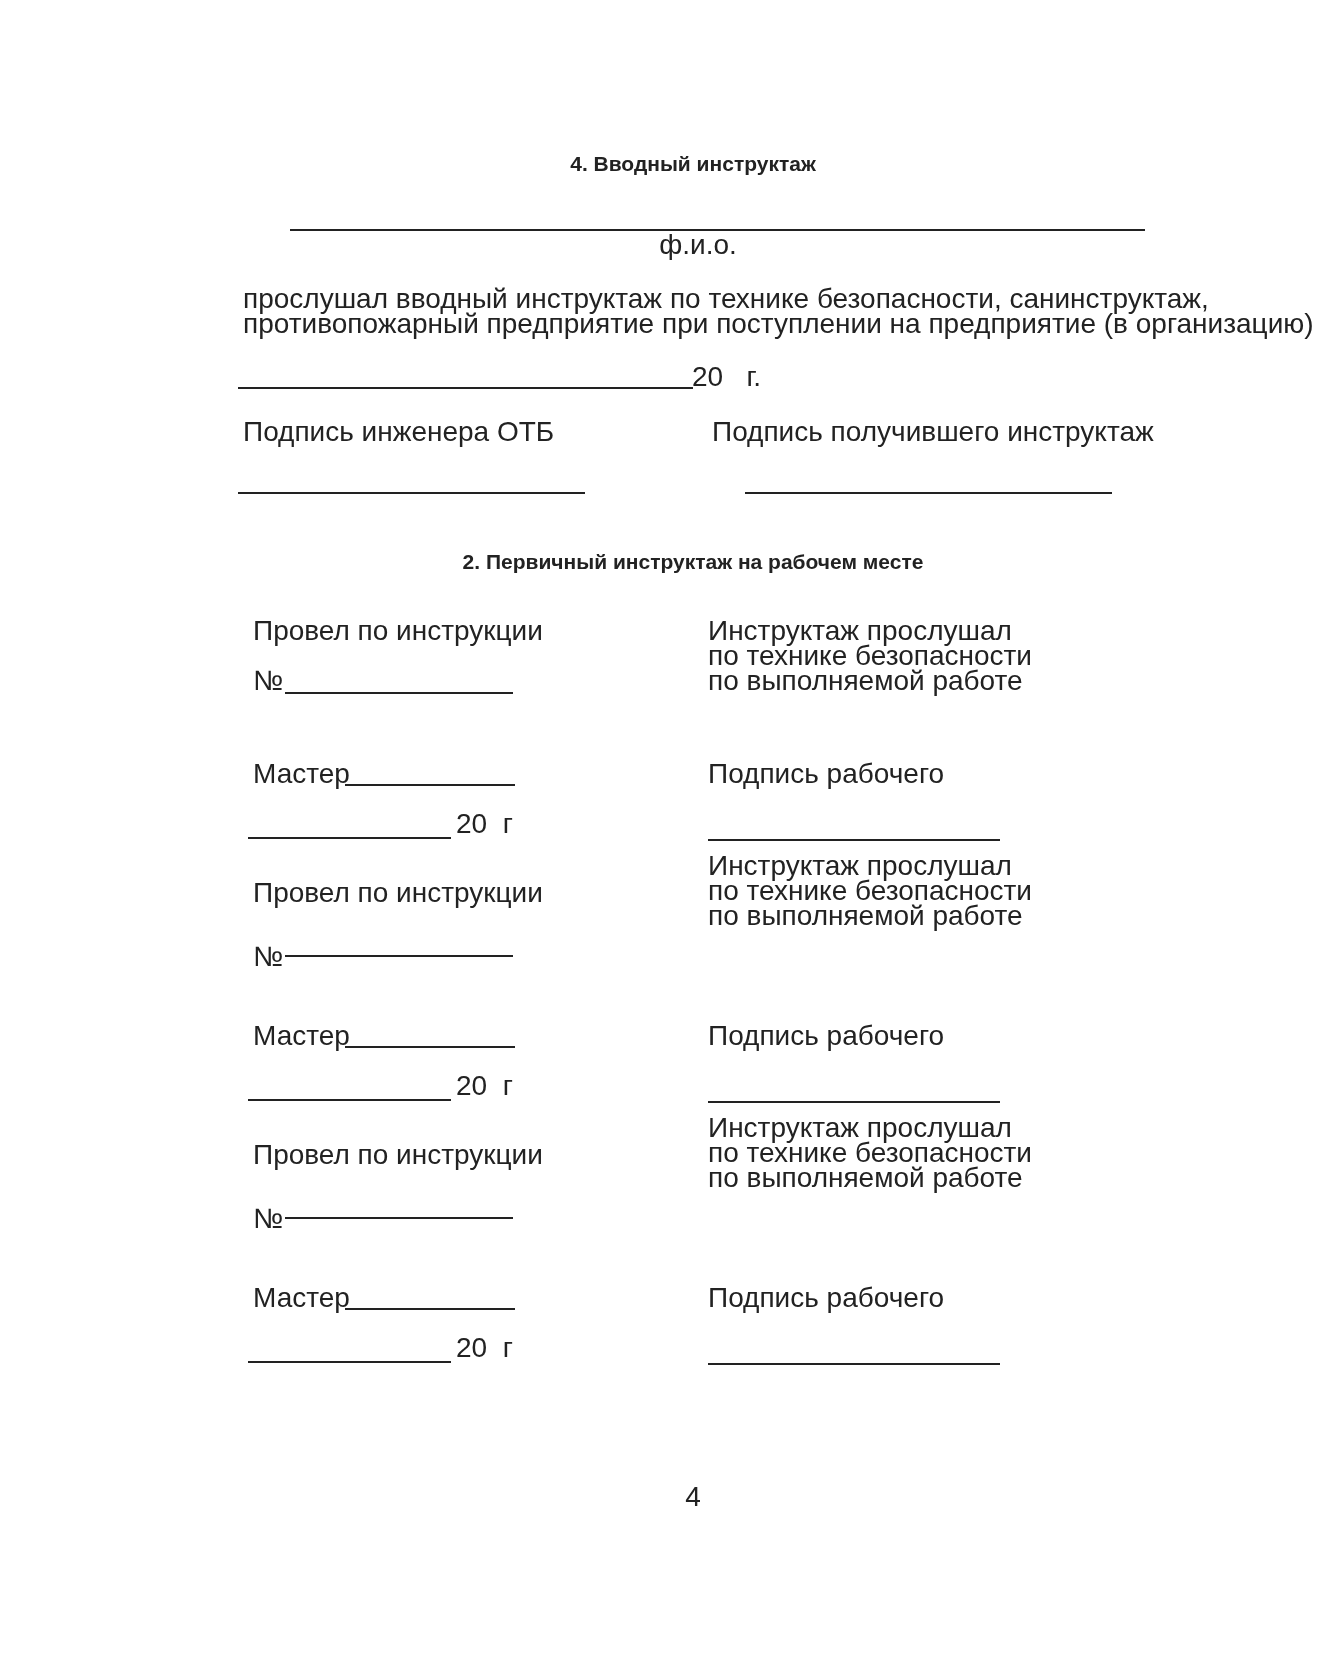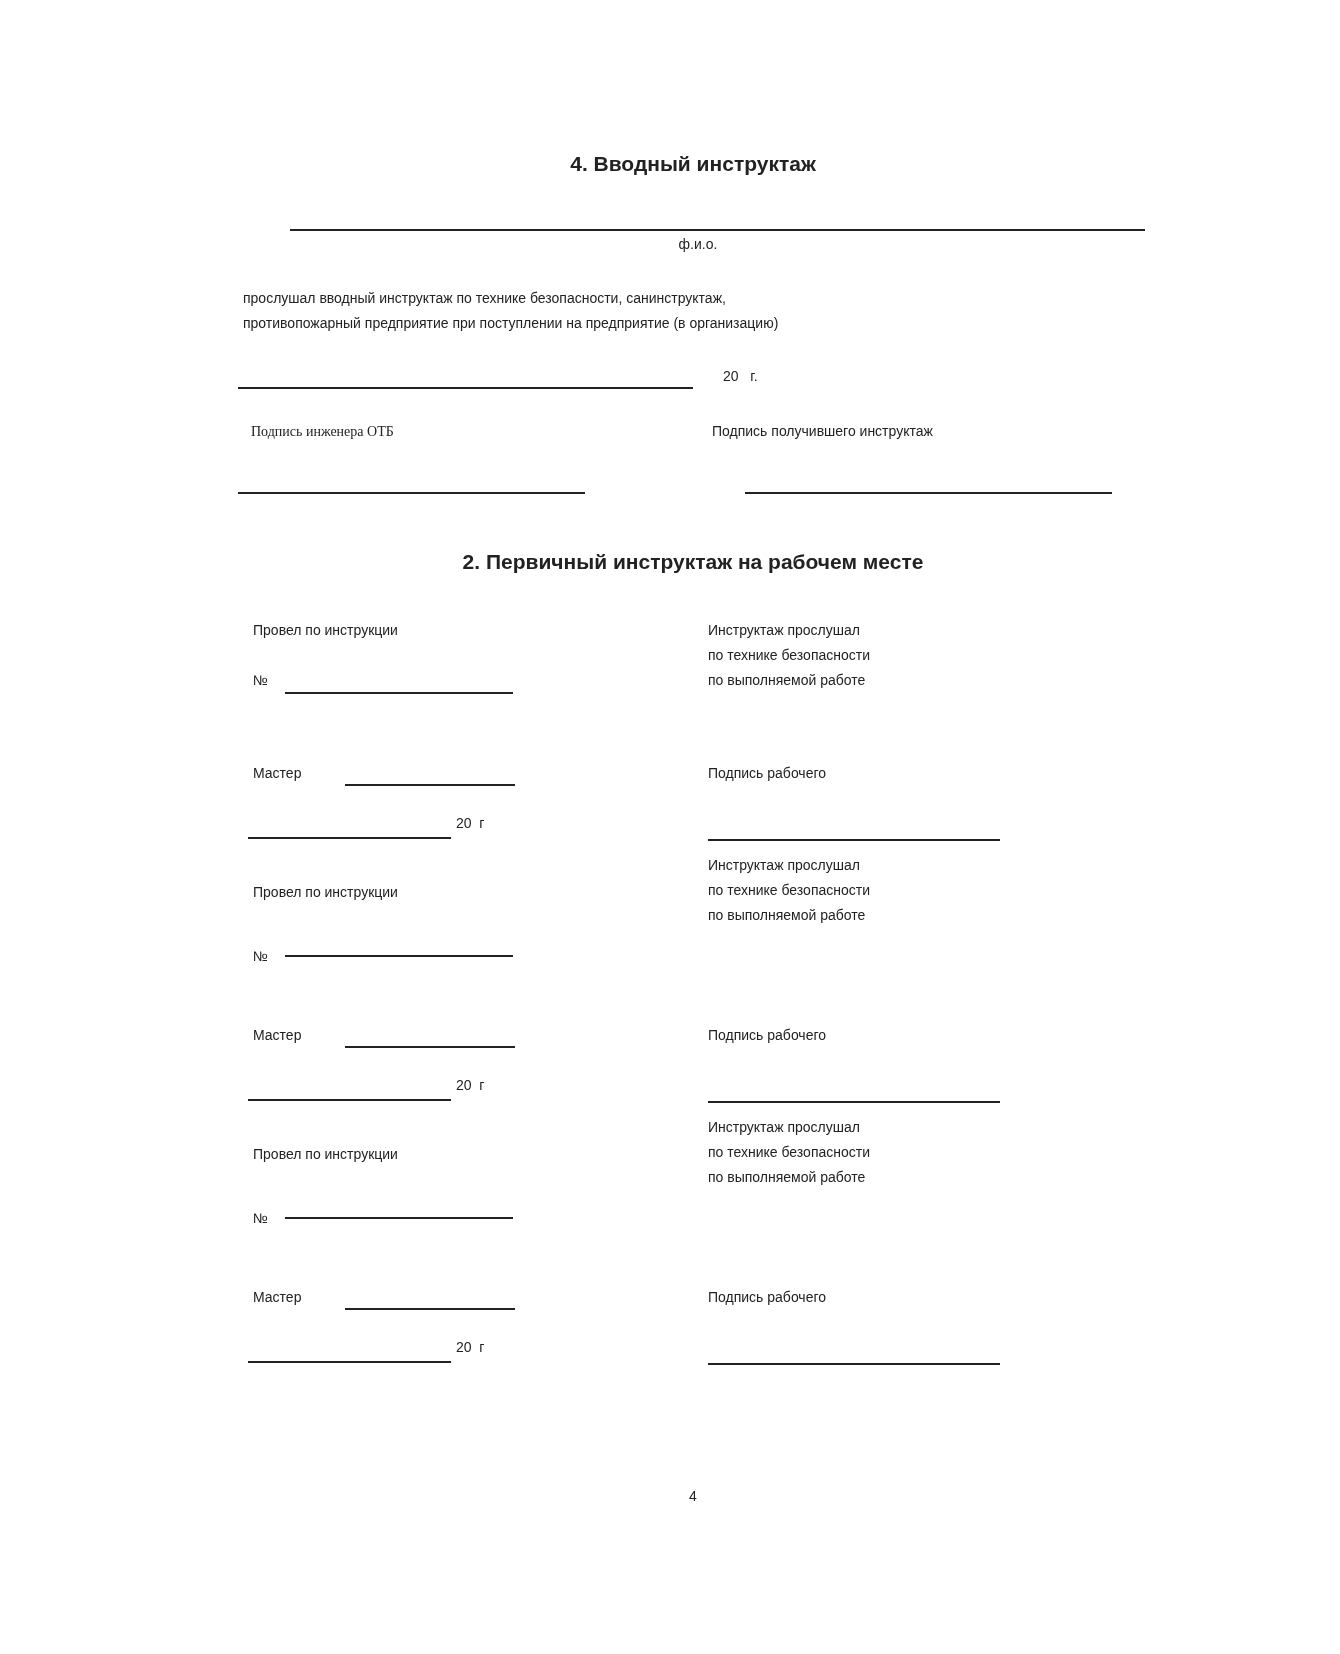--- a/index.html
+++ b/index.html
@@ -1,37 +1,37 @@
 <!DOCTYPE html>
 <html><head>
 <meta charset="utf-8">
 <style>
   html, body { margin: 0; padding: 0; background: #ffffff; }
   body { width: 1340px; height: 1654px; position: relative; overflow: hidden;
          font-family: "Liberation Sans", sans-serif; color: #222222; }
   .abs { position: absolute; white-space: nowrap; }
   .title { font-weight: bold; font-size: 21px; }
-  .txt { font-size: 14px; line-height: 25px; }
+  .txt { font-size: 28px; line-height: 25px; }
   .line { position: absolute; height: 2px; background: #222222; }
   .center { transform: translateX(-50%); }
 </style>
 </head>
 <body>
 
 <div class="abs title center" style="left:693px; top:152px;">4. Вводный инструктаж</div>
 <div class="line" style="left:290px; top:229px; width:855px;"></div>
 <div class="abs txt center" style="left:698px; top:232px;">ф.и.о.</div>
 
 <div class="abs txt" style="left:243px; top:286px;">прослушал вводный инструктаж по технике безопасности, санинструктаж,</div>
 <div class="abs txt" style="left:243px; top:311px;">противопожарный предприятие при поступлении на предприятие (в организацию)</div>
 
 <div class="line" style="left:238px; top:387px; width:455px;"></div>
-<div class="abs txt" style="left:692px; top:364px; white-space:pre;margin-left:31px;">20   г.</div>
+<div class="abs txt" style="left:692px; top:364px; white-space:pre;">20   г.</div>
 
-<div class="abs txt" style="left:251px; top:419px;font-family:Liberation Serif, serif;">Подпись инженера ОТБ</div>
+<div class="abs txt" style="left:243px; top:419px;">Подпись инженера ОТБ</div>
 <div class="abs txt" style="left:712px; top:419px;">Подпись получившего инструктаж</div>
 
 <div class="line" style="left:238px; top:492px; width:347px;"></div>
 <div class="line" style="left:745px; top:492px; width:367px;"></div>
 
 <div class="abs title center" style="left:693px; top:550px;">2. Первичный инструктаж на рабочем месте</div>
 
 <div id="blocks">
     <div>
       <div class="abs txt" style="left:253px;top:618px;">Провел по инструкции</div>

